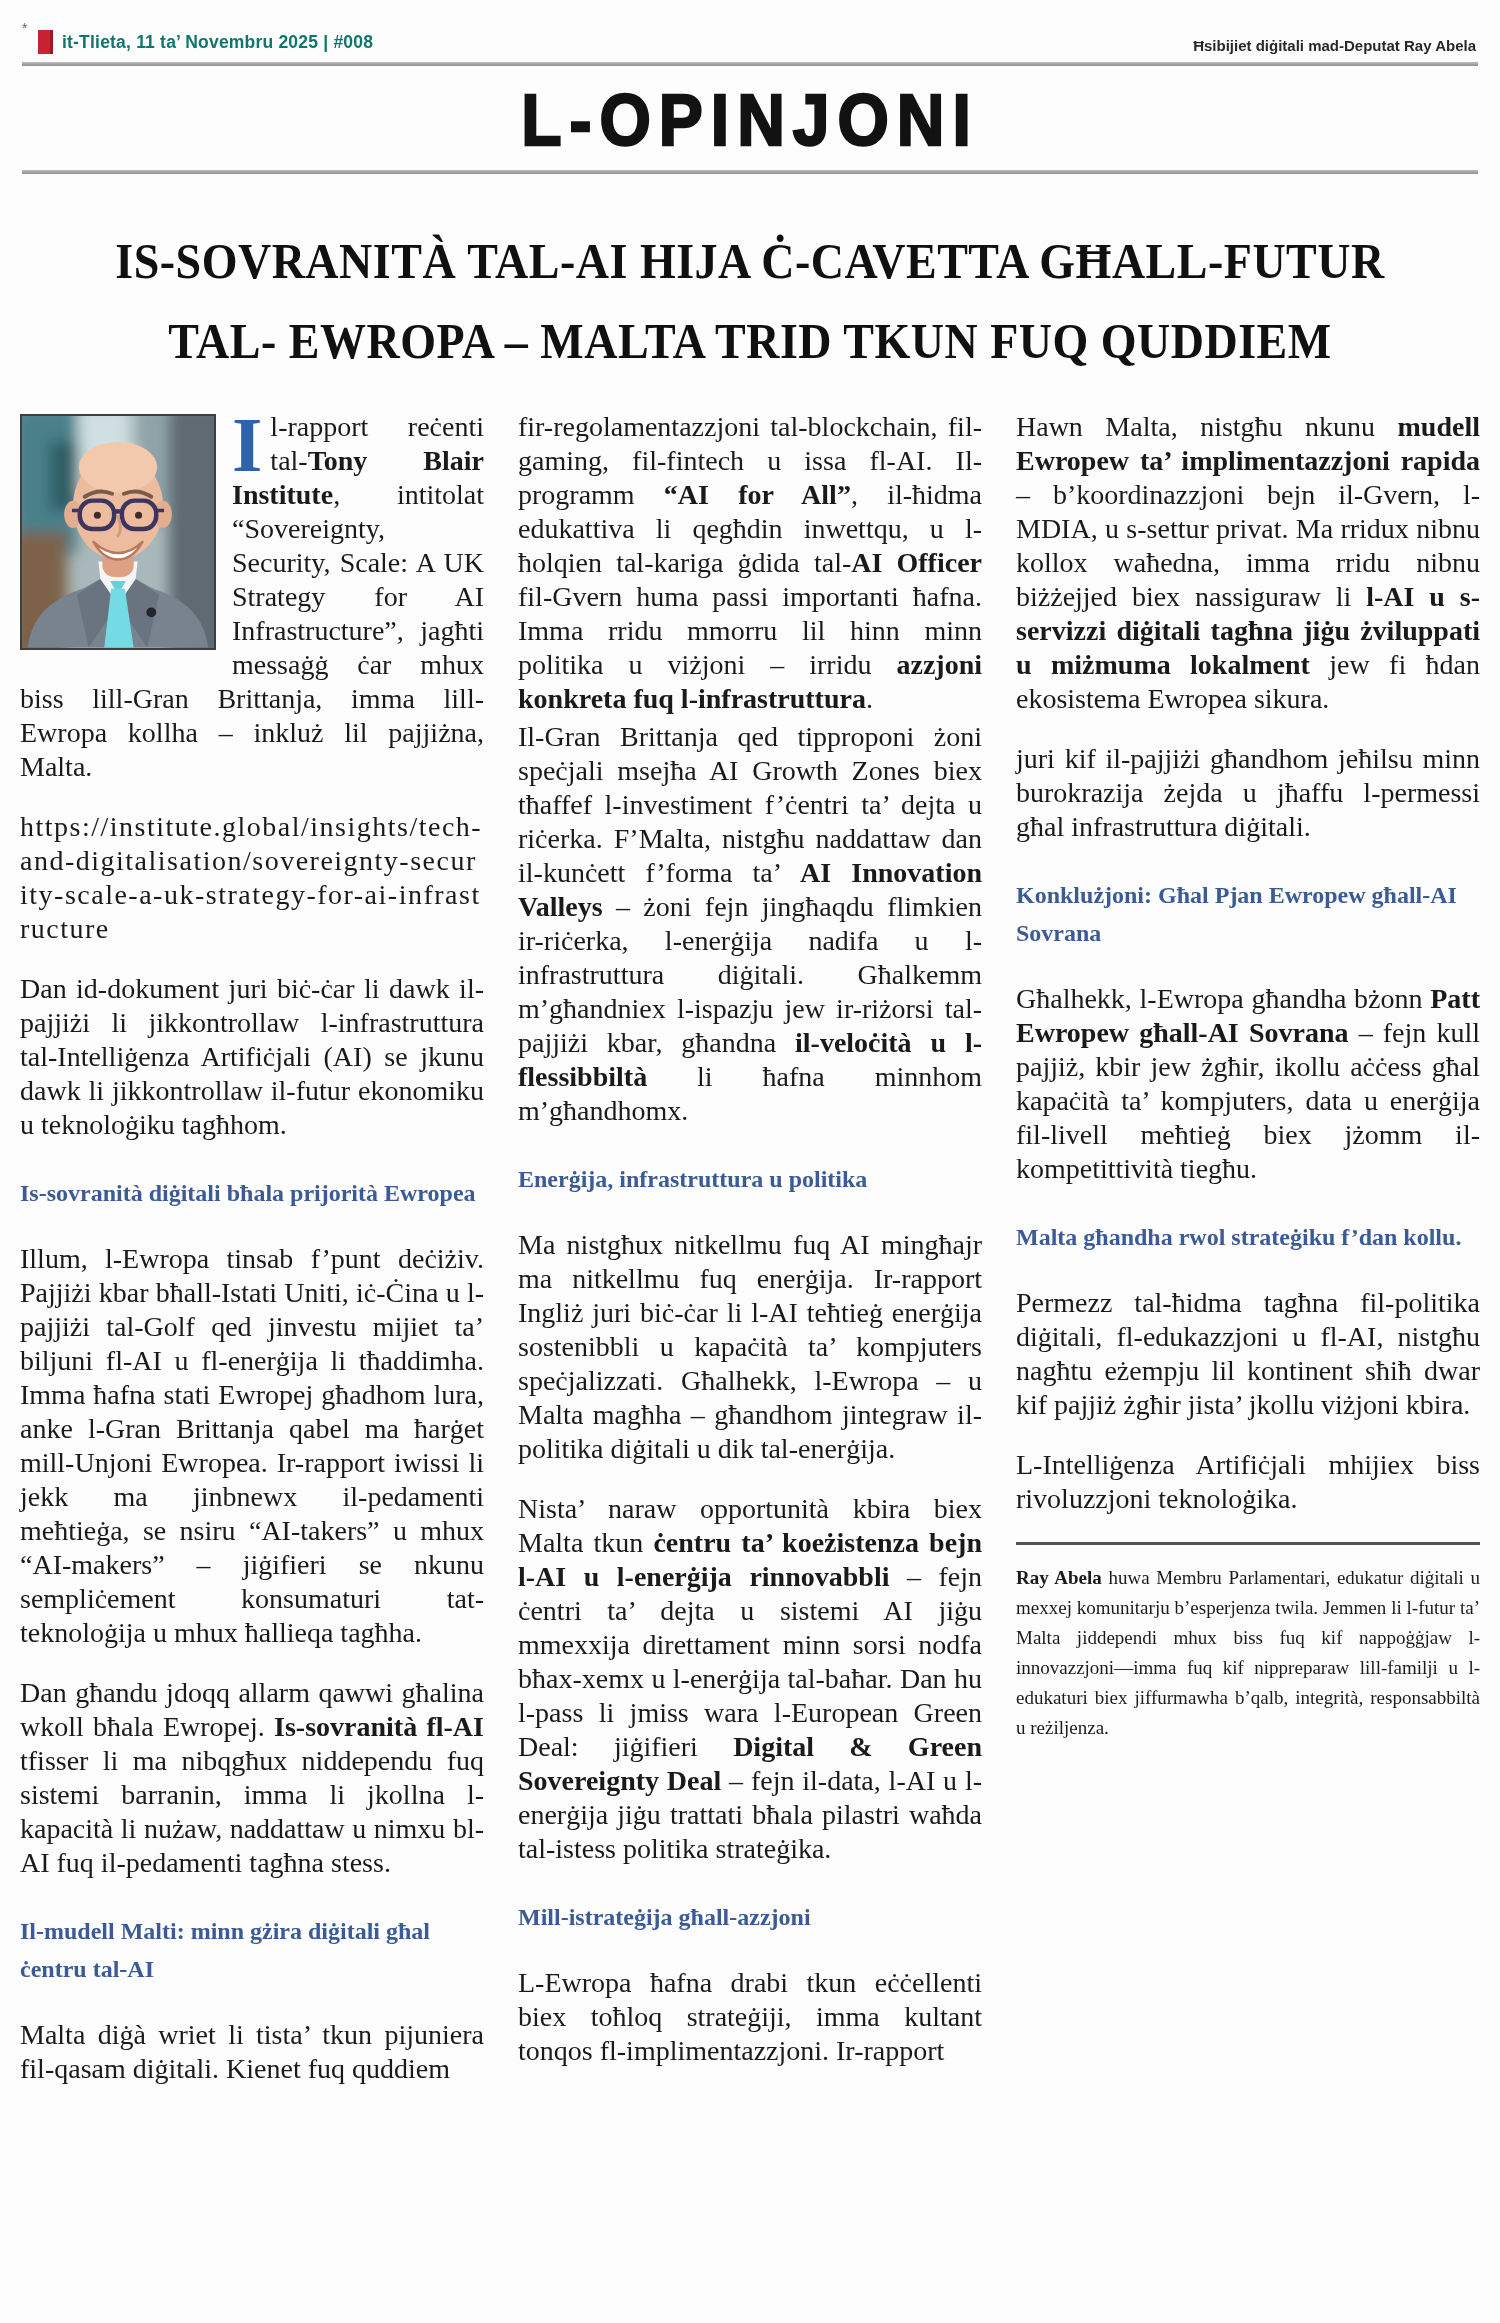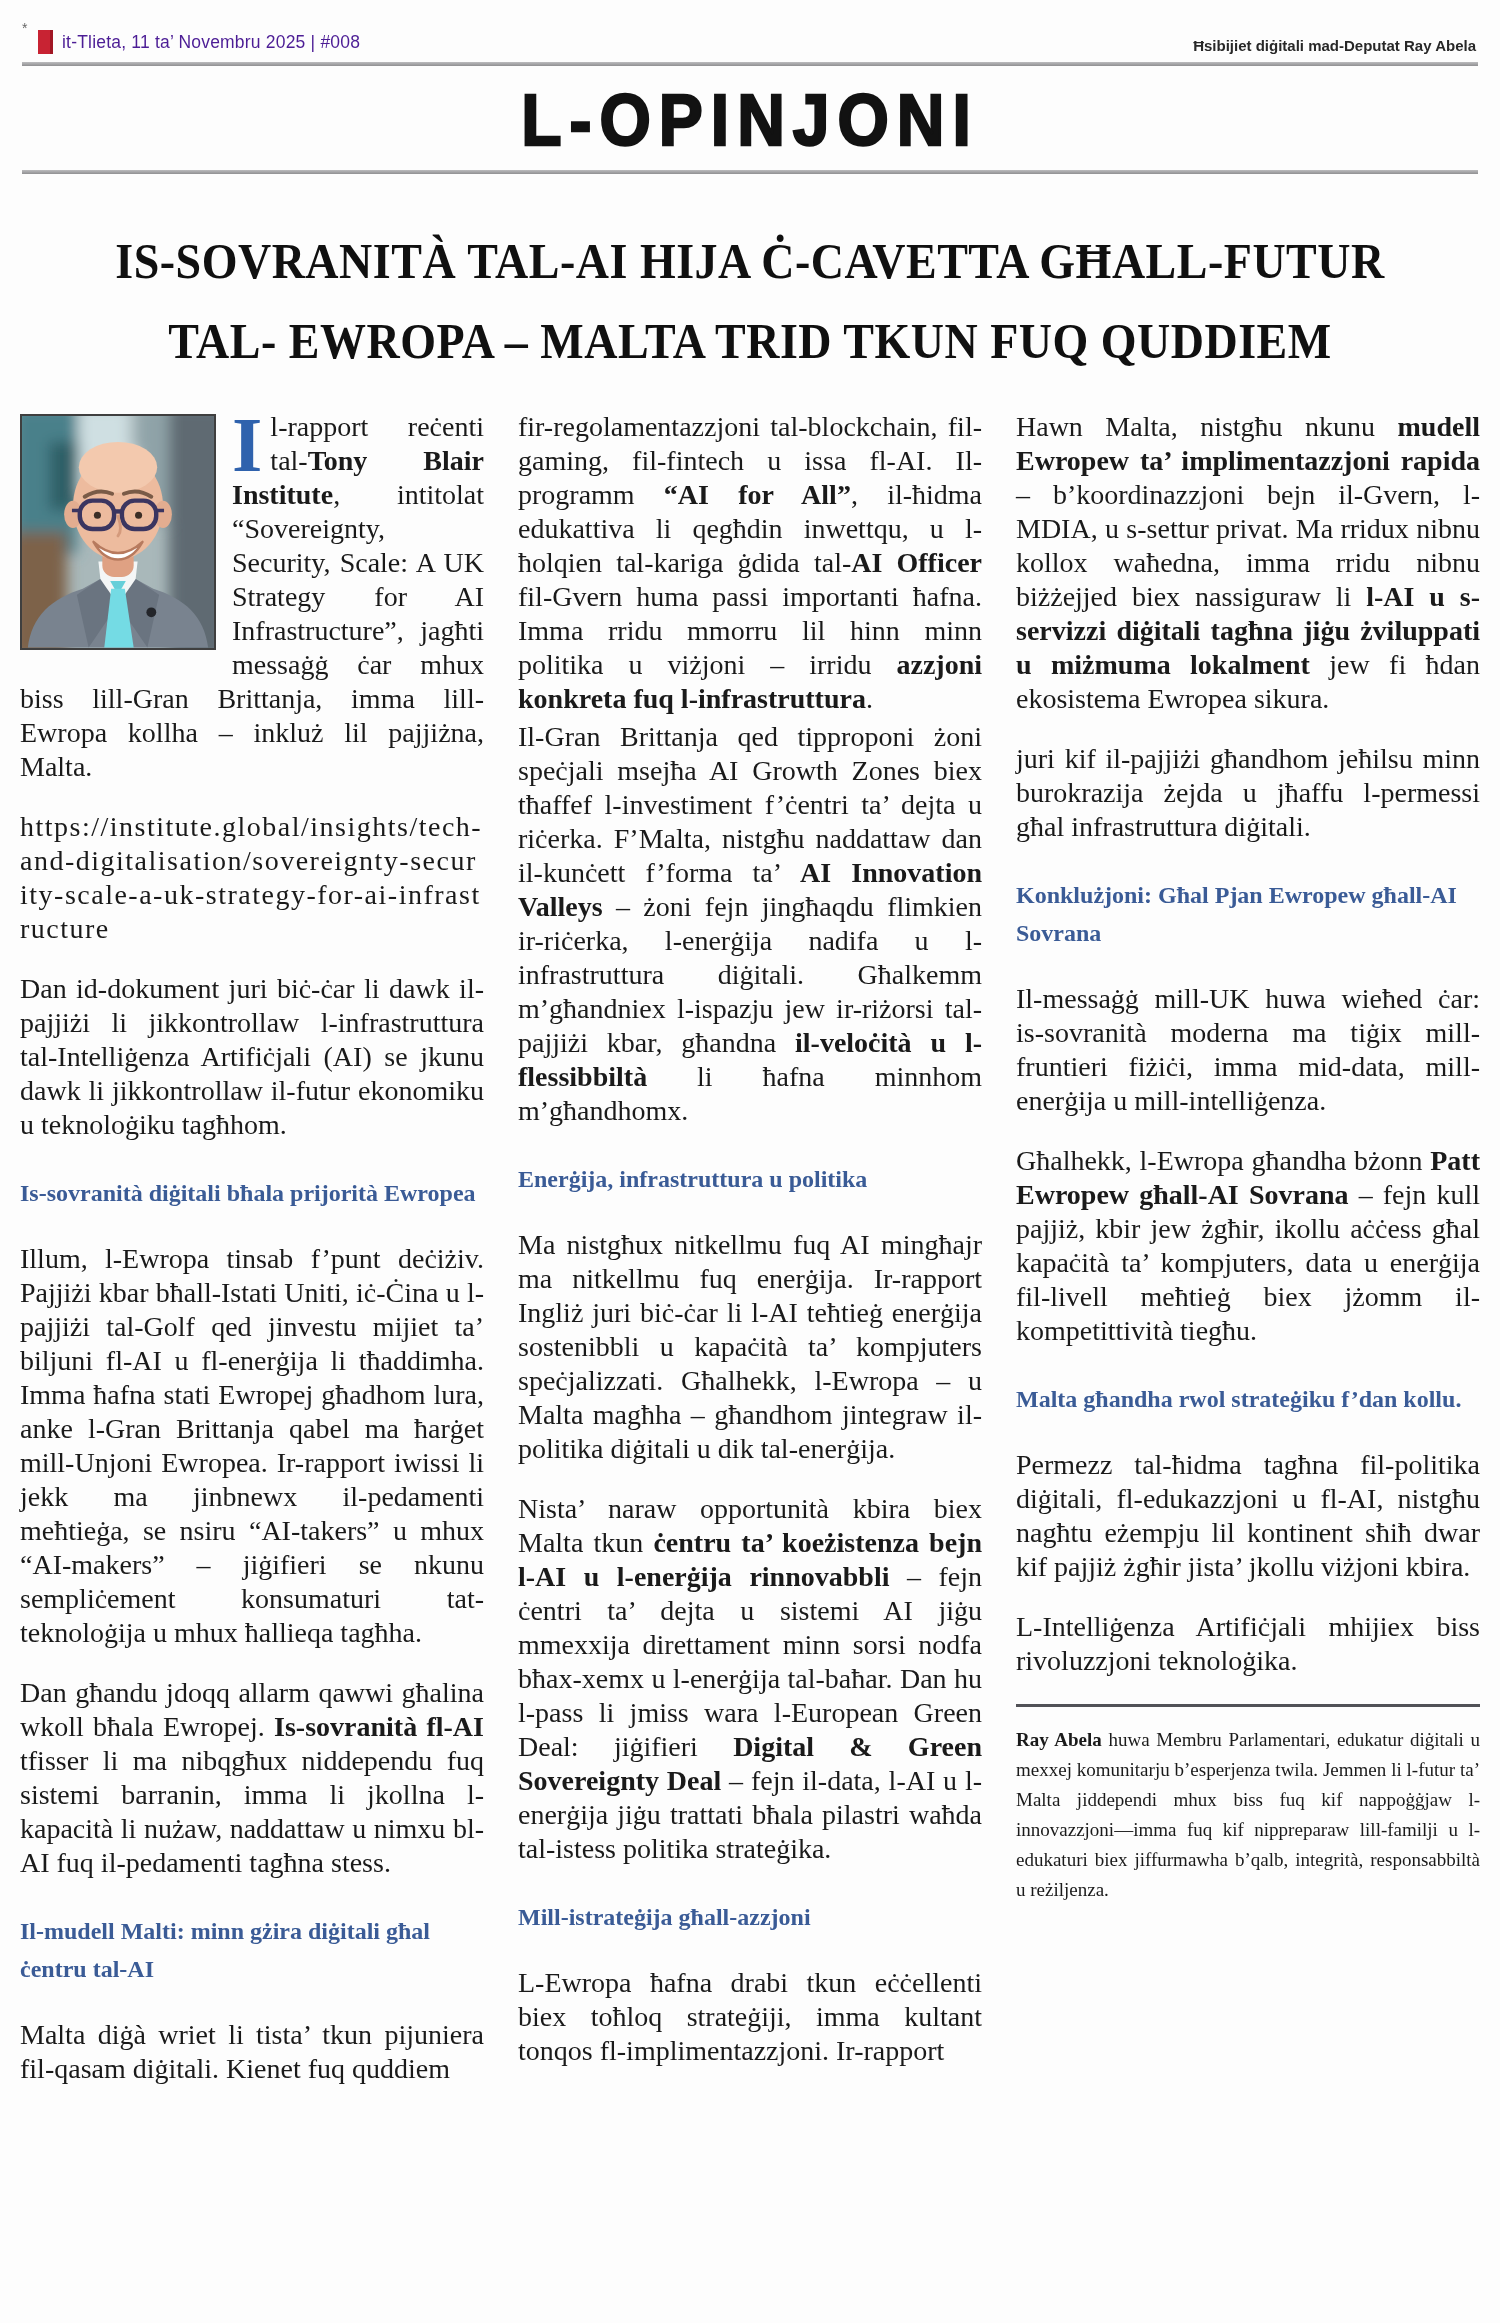--- a/index.html
+++ b/index.html
@@ -10,21 +10,21 @@
   }
   
   .topbar{
     display:flex;justify-content:space-between;align-items:flex-end;
     padding:30px 4px 8px 18px;
     font-family:"Liberation Sans","DejaVu Sans",sans-serif;
   }
   .topbar-left{display:flex;align-items:center;gap:9px;position:relative;}
   .tiny-mark{position:absolute;left:-16px;top:-10px;font-size:14px;color:#666;}
   .red-box{width:15px;height:24px;display:inline-block;background:#c82333;box-shadow:inset -3px 0 0 #a11724;}
-  .date-line{font-size:17.5px;font-weight:normal;color:#4c1d95;letter-spacing:.2px;}
+  .date-line{font-size:17.5px;font-weight:bold;color:#0f766e;letter-spacing:.2px;}
   .tagline{font-size:15px;font-weight:bold;color:#282828;margin-left:8px;}
   
   .rule{height:4px;background:linear-gradient(#bcbcbe,#909092);margin:0 2px;}
   
   .masthead{
     margin:16px 0 12px;text-align:center;
     font-family:"Liberation Sans","DejaVu Sans",sans-serif;
     font-size:66px;font-weight:bold;letter-spacing:8px;color:#121212;
     -webkit-text-stroke:2.2px #121212;
     transform:scaleY(1.1);transform-origin:center;
@@ -151,21 +151,20 @@
         <h3 class="subhead">Enerġija, infrastruttura u politika</h3>
         <p class="para"><span>Ma nistgħux nitkellmu fuq AI mingħajr ma nitkellmu fuq enerġija. Ir-rapport Ingliż juri biċ-ċar li l-AI teħtieġ enerġija sostenibbli u kapaċità ta’ kompjuters speċjalizzati. Għalhekk, l-Ewropa – u Malta magħha – għandhom jintegraw il-politika diġitali u dik tal-enerġija.</span></p>
         <p class="para"><span>Nista’ naraw opportunità kbira biex Malta tkun </span><b>ċentru ta’ koeżistenza bejn l-AI u l-enerġija rinnovabbli</b><span> – fejn ċentri ta’ dejta u sistemi AI jiġu mmexxija direttament minn sorsi nodfa bħax-xemx u l-enerġija tal-baħar. Dan hu l-pass li jmiss wara l-European Green Deal: jiġifieri </span><b>Digital &amp; Green Sovereignty Deal</b><span> – fejn il-data, l-AI u l-enerġija jiġu trattati bħala pilastri waħda tal-istess politika strateġika.</span></p>
         <h3 class="subhead">Mill-istrateġija għall-azzjoni</h3>
         <p class="para"><span>L-Ewropa ħafna drabi tkun eċċellenti biex toħloq strateġiji, imma kultant tonqos fl-implimentazzjoni. Ir-rapport</span></p>
       </section>
     <section class="col">
         <p class="para"><span>Hawn Malta, nistgħu nkunu </span><b>mudell Ewropew ta’ implimentazzjoni rapida</b><span> – b’koordinazzjoni bejn il-Gvern, l-MDIA, u s-settur privat. Ma rridux nibnu kollox waħedna, imma rridu nibnu biżżejjed biex nassiguraw li </span><b>l-AI u s-servizzi diġitali tagħna jiġu żviluppati u miżmuma lokalment</b><span> jew fi ħdan ekosistema Ewropea sikura.</span></p>
         <p class="para"><span>juri kif il-pajjiżi għandhom jeħilsu minn burokrazija żejda u jħaffu l-permessi għal infrastruttura diġitali.</span></p>
         <h3 class="subhead">Konklużjoni: Għal Pjan Ewropew għall-AI Sovrana</h3>
-        <p class="para"><span>Il-messaġġ mill-UK huwa wieħed ċar: is-sovranità moderna ma tiġix mill-fruntieri fiżiċi, imma mid-data, mill-enerġija u mill-intelliġenza.</span></p>
         <p class="para"><span>Għalhekk, l-Ewropa għandha bżonn </span><b>Patt Ewropew għall-AI Sovrana</b><span> – fejn kull pajjiż, kbir jew żgħir, ikollu aċċess għal kapaċità ta’ kompjuters, data u enerġija fil-livell meħtieġ biex jżomm il-kompetittività tiegħu.</span></p>
         <h3 class="subhead">Malta għandha rwol strateġiku f’dan kollu.</h3>
         <p class="para"><span>Permezz tal-ħidma tagħna fil-politika diġitali, fl-edukazzjoni u fl-AI, nistgħu nagħtu eżempju lil kontinent sħiħ dwar kif pajjiż żgħir jista’ jkollu viżjoni kbira.</span></p>
         <p class="para"><span>L-Intelliġenza Artifiċjali mhijiex biss rivoluzzjoni teknoloġika.</span></p>
         <hr class="bio-rule">
         <p class="bio"><b>Ray Abela</b><span> huwa Membru Parlamentari, edukatur diġitali u mexxej komunitarju b’esperjenza twila. Jemmen li l-futur ta’ Malta jiddependi mhux biss fuq kif nappoġġjaw l-innovazzjoni—imma fuq kif nippreparaw lill-familji u l-edukaturi biex jiffurmawha b’qalb, integrità, responsabbiltà u reżiljenza.</span></p>
       </section>
   </main>
 
 </div>

